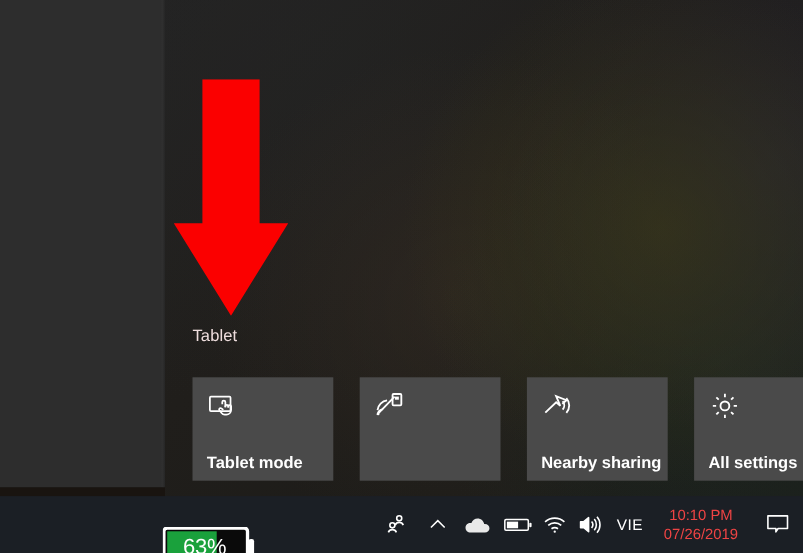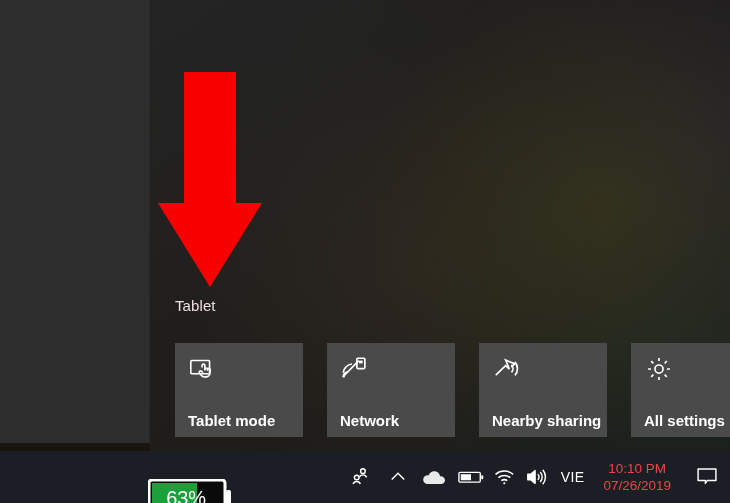--- a/index.html
+++ b/index.html
@@ -147,21 +147,20 @@
       <span class="tile-icon">
         <svg viewBox="0 0 32 32" fill="none" stroke="currentColor" stroke-width="1.8">
           <path d="M3 24.5 L20 7"></path>
           <path d="M3.4 24.6a6 6 0 0 1 5.4-5.5"></path>
           <path d="M3.4 20a10.6 10.6 0 0 1 9.3-9.3"></path>
           <circle cx="4.2" cy="24" r="1.1" fill="currentColor" stroke="none"></circle>
           <rect x="18" y="4.5" width="8.5" height="11" rx="1"></rect>
           <rect x="20.3" y="7" width="3.8" height="3" fill="currentColor" stroke="none"></rect>
         </svg>
       </span>
-      <span class="tile-label">Network</span>
     </div>
 
     <div class="tile">
       <span class="tile-icon">
         <svg viewBox="0 0 32 32" fill="none" stroke="currentColor" stroke-width="1.8">
           <path d="M4 22.5 L14.5 12.5 L18.5 16 L14.5 6.5 L24.5 10.5 L20.5 14"></path>
           <path d="M20.8 19.6a6.3 6.3 0 0 0 0-8.2"></path>
           <path d="M24.4 22.8a10.8 10.8 0 0 0 0-14.4"></path>
         </svg>
       </span>

